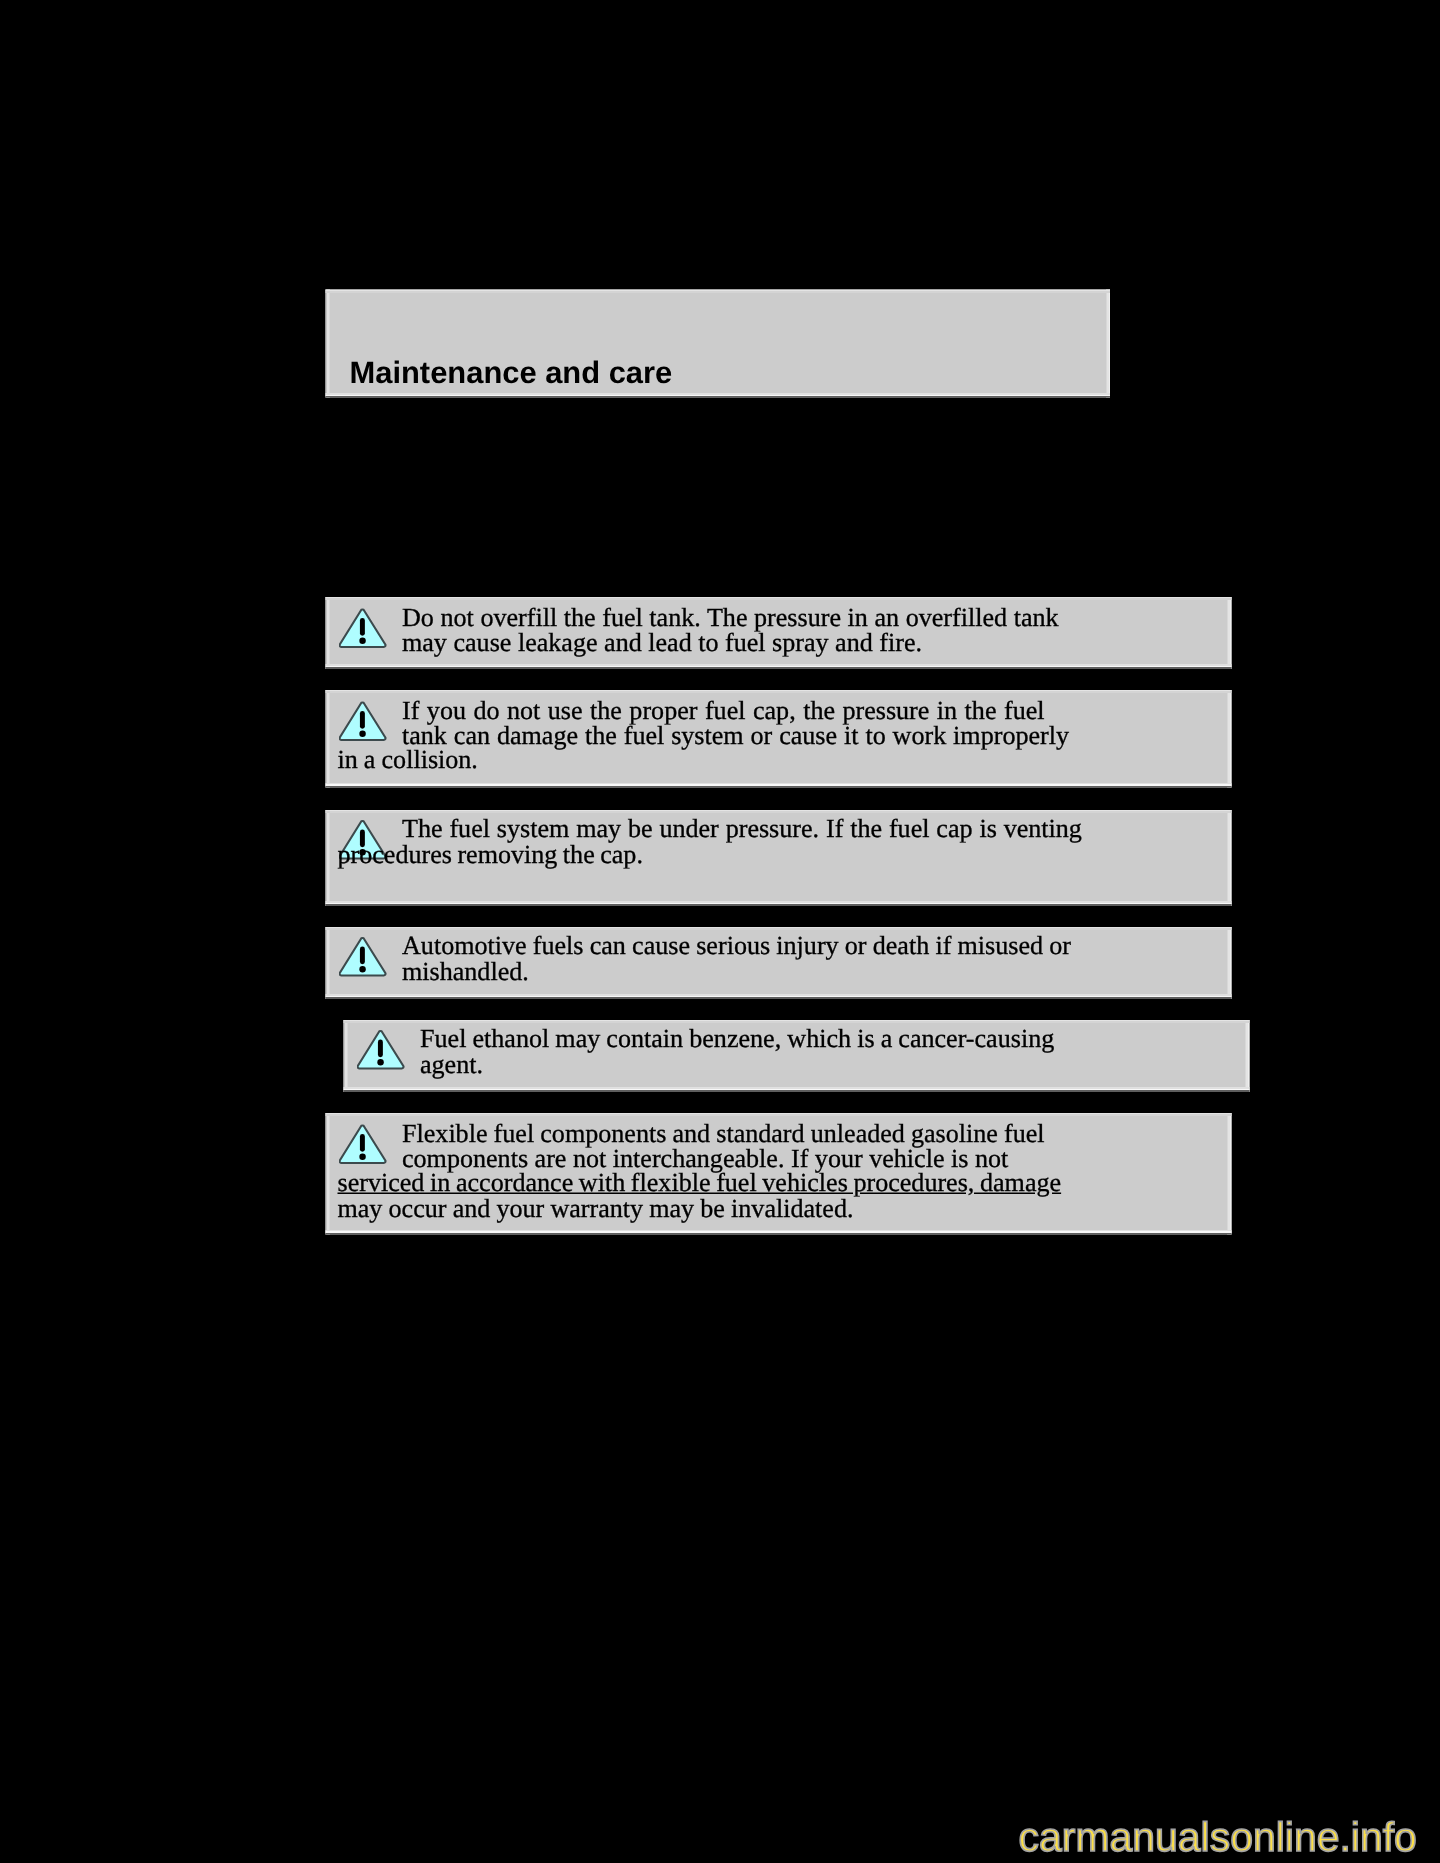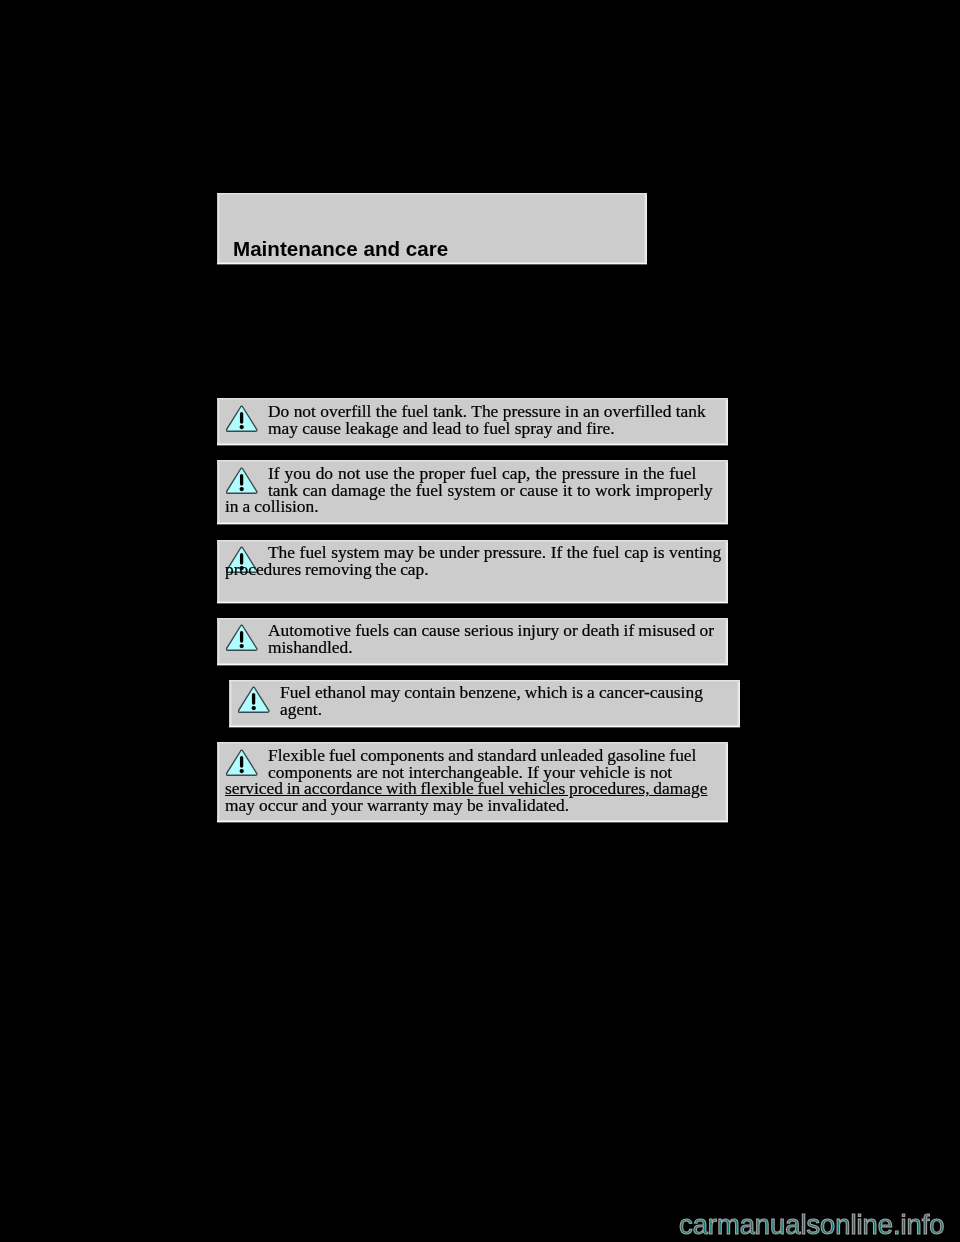--- a/index.html
+++ b/index.html
@@ -8,34 +8,34 @@
     width:960px;height:1242px;
     background:#000000;
     font-family:"Liberation Serif", serif;
     overflow:hidden;
     position:relative;
   }
   .page{position:absolute;left:0;top:0;width:960px;height:1242px;}
 
   
   .section-header{
-    position:absolute;left:217px;top:193px;width:430px;height:72px;
+    position:absolute;left:217px;top:193px;width:523px;height:72px;
     background:#cccccc;
     box-sizing:border-box;
   }
   .section-header-title{
     position:absolute;left:16.2px;top:45.2px;
     font-family:"Liberation Sans", sans-serif;
     font-weight:bold;font-size:20.6px;line-height:21px;will-change:transform;
     color:#000;white-space:nowrap;
   }
 
   
   .warn{
-    position:absolute;left:217px;width:511px;
+    position:absolute;left:217px;width:604px;
     background:#cccccc;
     box-sizing:border-box;
   }
   .edge{position:absolute;left:0;top:0;right:0;bottom:0;pointer-events:none;}
   .edge::before{content:"";position:absolute;left:0;top:0;right:0;bottom:0;
     background:
       linear-gradient(to top,    #5e5e5e 0, #5e5e5e 1px, #f8f8f8 1px, #f8f8f8 2px, #e0e0e0 2px, #e0e0e0 3px, rgba(204,204,204,0) 3px),
       linear-gradient(to bottom, #e4e4e4 0, #e4e4e4 1px, #d4d4d4 1px, #d4d4d4 2px, rgba(204,204,204,0) 2px),
       linear-gradient(to right,  #c6c6c6 0, #c6c6c6 1px, #e2e2e2 1px, #e2e2e2 2px, #d8d8d8 2px, #d8d8d8 3px, rgba(204,204,204,0) 3px),
       linear-gradient(to left,   #f0f0f0 0, #f0f0f0 1px, #e4e4e4 1px, #e4e4e4 2px, #d8d8d8 2px, #d8d8d8 3px, rgba(204,204,204,0) 3px);
@@ -47,21 +47,21 @@
     font-family:"Liberation Serif", serif;
     font-size:17.4px;line-height:16.6px;color:#000;-webkit-text-stroke:0.22px #000;
   }
   .warn-text .ln{display:block;white-space:nowrap;}
   .warn-text .ind{padding-left:43px;}
 
   
   .watermark{
     position:absolute;left:679.2px;top:1210.8px;
     font-family:"Liberation Sans", sans-serif;
-    font-size:27.3px;line-height:28px;color:#0f766e;white-space:nowrap;will-change:transform;
+    font-size:27.3px;line-height:28px;color:#fde047;white-space:nowrap;will-change:transform;
     -webkit-text-stroke:1.1px #a3a3a3;
   }
 </style>
 </head>
 <body>
 
 <div class="page">
 
   <div class="section-header">
     <div class="edge"></div>

